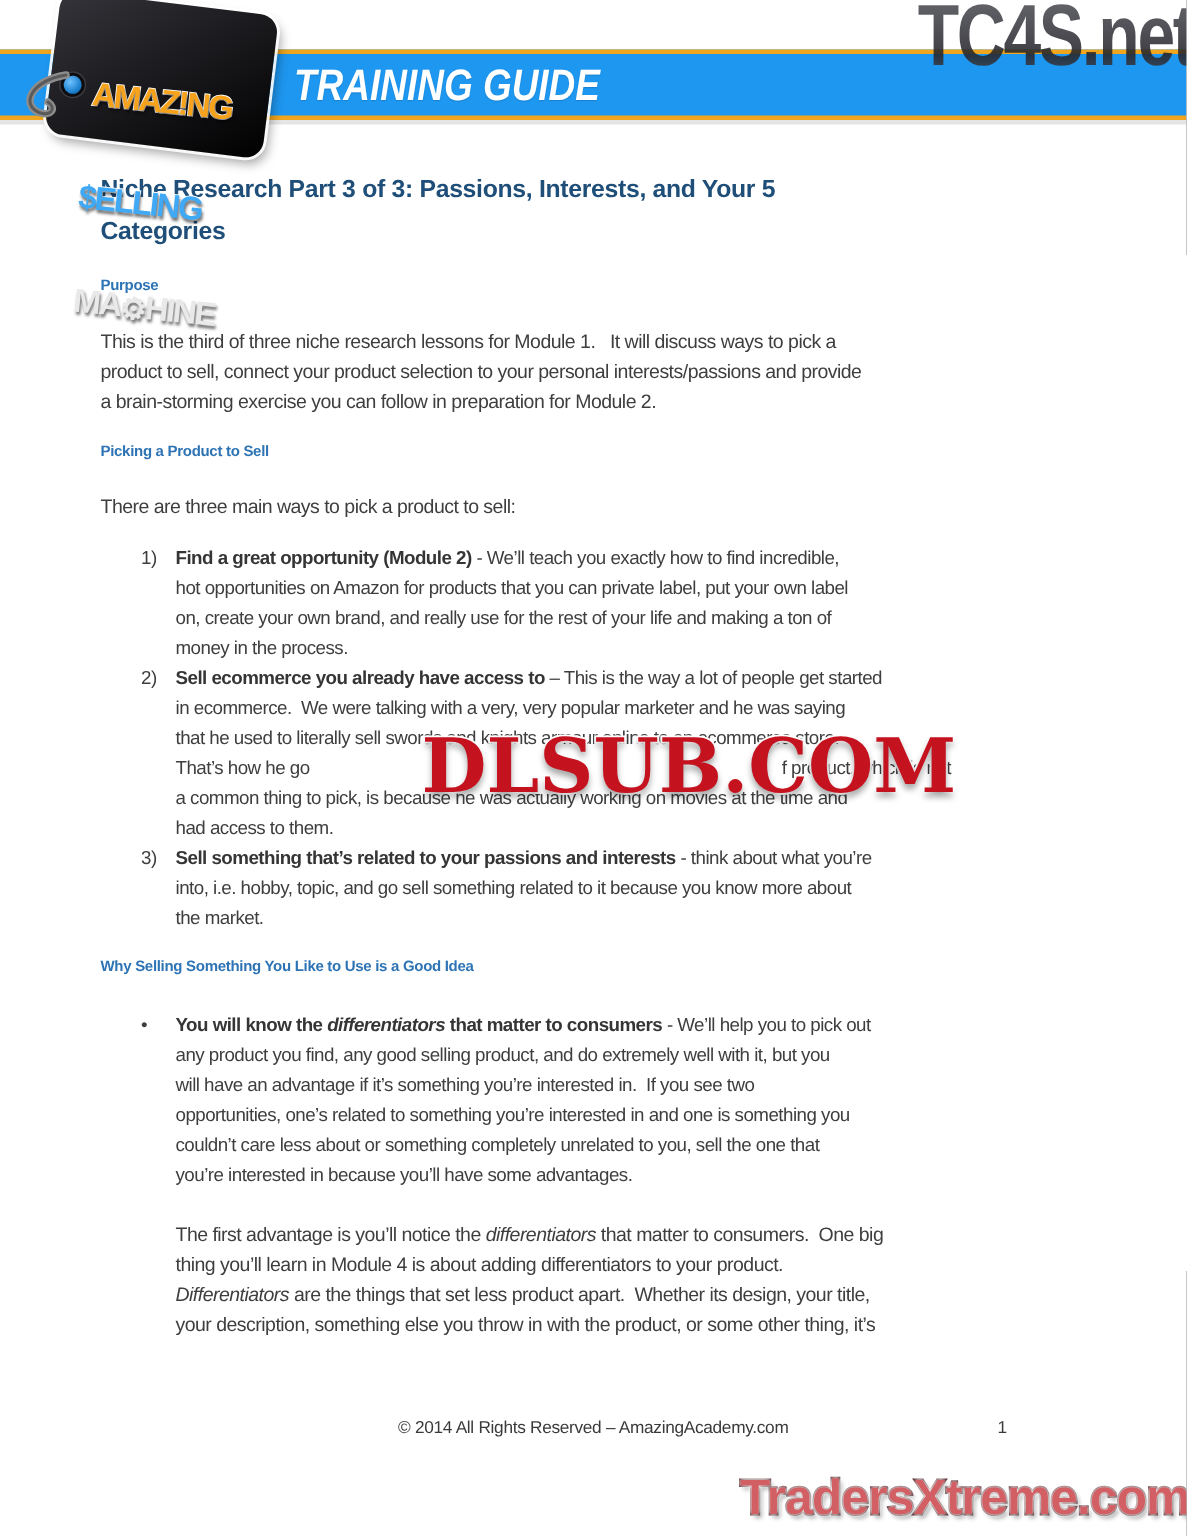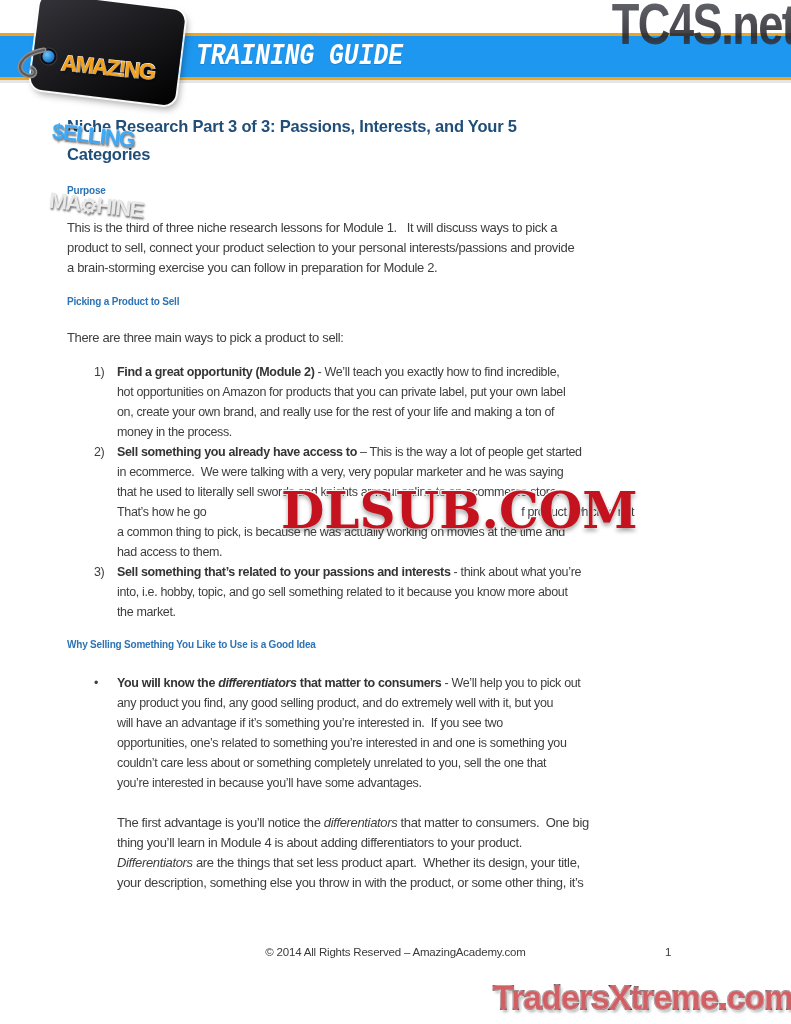--- a/index.html
+++ b/index.html
@@ -13,21 +13,20 @@
 
   
   .header { position:relative; height:100px; }
   .banner {
     position:absolute; left:0; right:0; top:33px; height:47px;
     background:var(--banner-blue,#1E97F0);
     border-top:3px solid var(--banner-gold,#EFA51D);
     border-bottom:3px solid var(--banner-gold,#EFA51D);
     box-shadow:0 3px 0 rgba(180,180,180,.35);
     z-index:1;
-    font-family:Liberation Mono, monospace;
   }
   .banner-title {
     position:absolute; left:196px; top:0; height:41px; line-height:41px;
     color:#fff; font-weight:bold; font-style:italic; font-size:28px;
     letter-spacing:0px; transform:scaleX(.88) scaleY(1.05); transform-origin:left center;
     text-shadow:0 1px 1px rgba(0,0,0,.15);
     white-space:pre;
   }
   .tc4s {
     position:absolute; right:-4px; top:-6px; z-index:6;
@@ -169,21 +168,21 @@
         <div class="llines">
             <div class="tline"><span class="b">Find a great opportunity (Module 2)</span><span> - We’ll teach you exactly how to find incredible,</span></div>
             <div class="tline"><span>hot opportunities on Amazon for products that you can private label, put your own label</span></div>
             <div class="tline"><span>on, create your own brand, and really use for the rest of your life and making a ton of</span></div>
             <div class="tline"><span>money in the process.</span></div>
           </div>
       </div>
       <div class="lrow">
         <span class="lnum">2)</span>
         <div class="llines">
-            <div class="tline"><span class="b">Sell something you already have access to</span><span> – This is the way a lot of people get started</span></div>
+            <div class="tline"><span class="b">Sell ecommerce you already have access to</span><span> – This is the way a lot of people get started</span></div>
             <div class="tline"><span>in ecommerce.  We were talking with a very, very popular marketer and he was saying</span></div>
             <div class="tline"><span>that he used to literally sell swords and knights armour online to an ecommerce store.</span></div>
             <div class="tline"><span>That’s how he go</span><span class="gap"></span><span>f product, which is not</span></div>
             <div class="tline"><span>a common thing to pick, is because he was actually working on movies at the time and</span></div>
             <div class="tline"><span>had access to them.</span></div>
           </div>
       </div>
       <div class="lrow">
         <span class="lnum">3)</span>
         <div class="llines">

